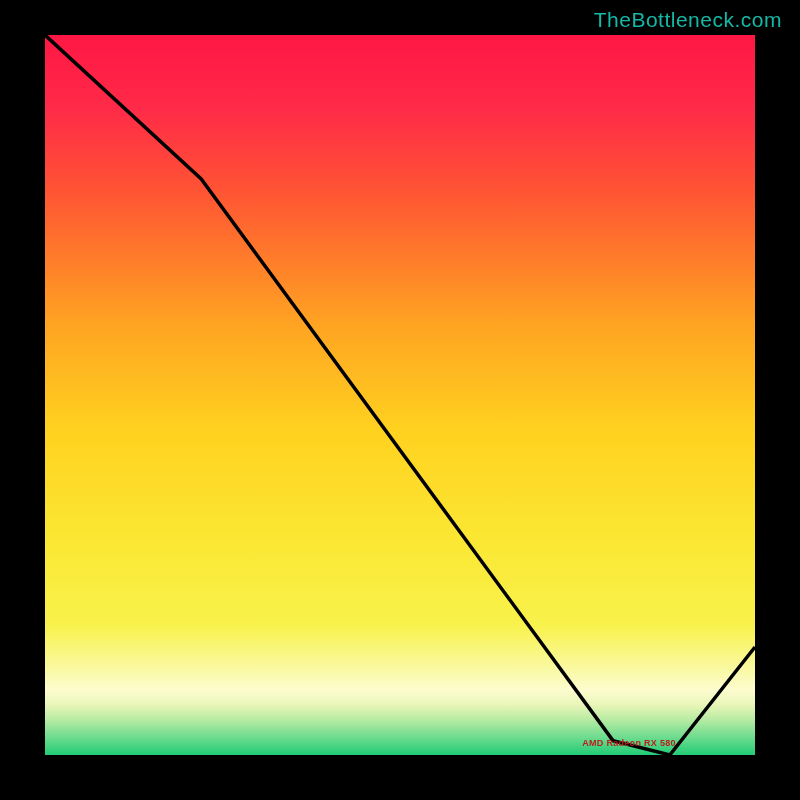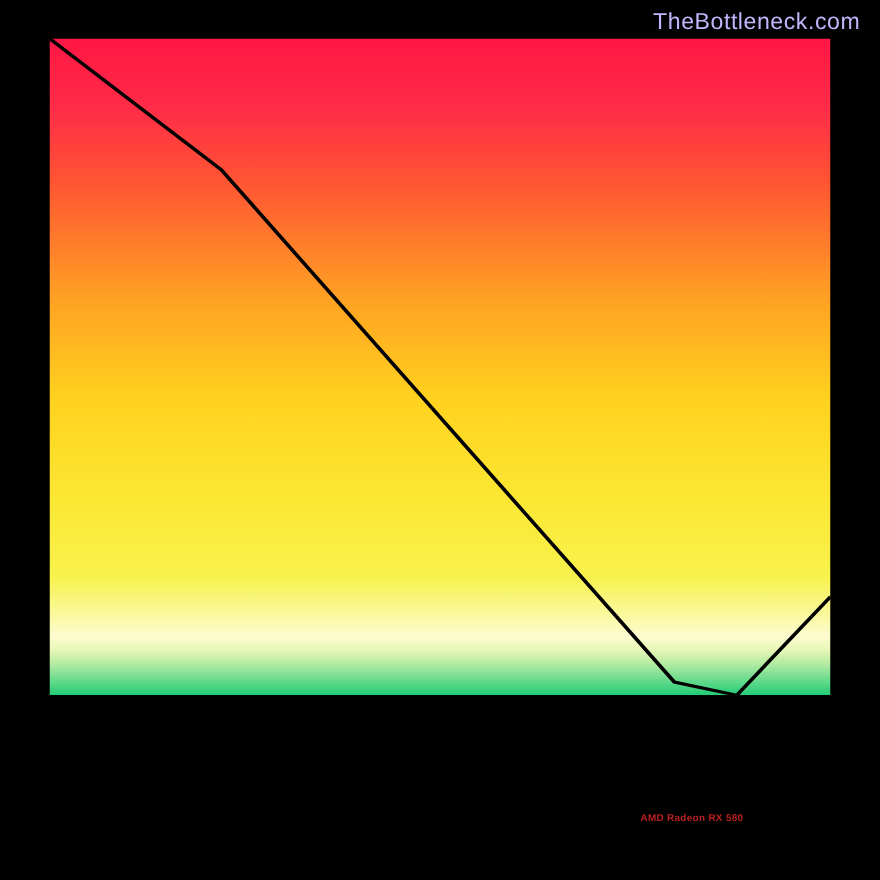--- a/index.html
+++ b/index.html
@@ -8,31 +8,31 @@
     height: 800px;
     background: #000;
     position: relative;
     font-family: Arial, sans-serif;
     overflow: hidden;
   }
   .attribution {
     position: absolute;
     top: 8px;
     right: 18px;
-    color: #c4b5fd;
+    color: #14b8a6;
     font-size: 21px;
     font-weight: 500;
     letter-spacing: 0.5px;
   }
   .plot-area {
     position: absolute;
     left: 45px;
     top: 35px;
     width: 710px;
-    height: 597px;
+    height: 720px;
   }
   .plot-area svg {
     width: 100%;
     height: 100%;
     display: block;
   }
   .label {
     position: absolute;
     color: #b92020;
     font-size: 9px;

